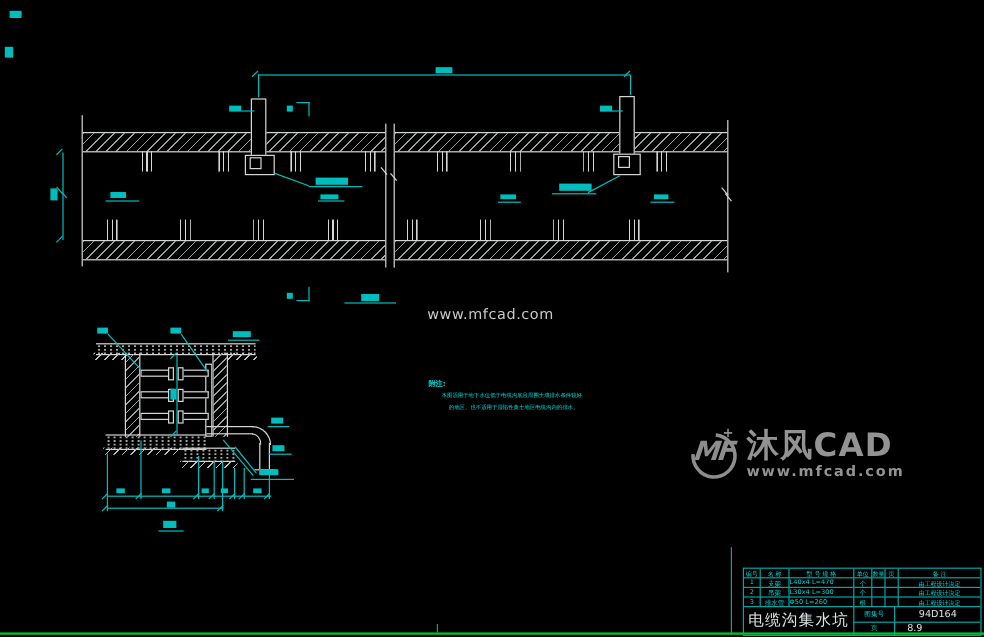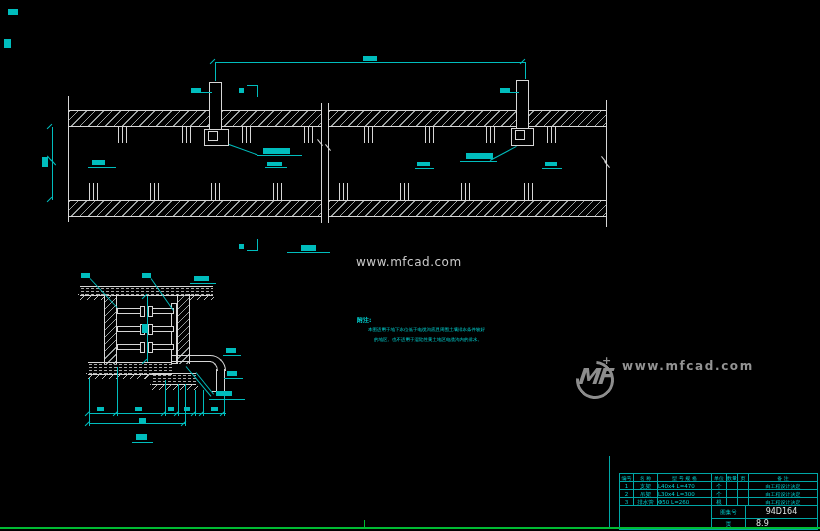--- a/index.html
+++ b/index.html
@@ -228,20 +228,21 @@
 
   <div class="wmc" style="left:356px;top:255px;">www.mfcad.com</div>
 
   <div class="logo">
     <div class="logo-badge">
       <div class="logo-ring"></div>
       <span class="logo-mf">MF</span>
       <span class="logo-spark">+</span>
     </div>
     <div style="margin-left:4px;">
+      <div class="logo-name">沐风CAD</div>
       <div class="logo-url">www.mfcad.com</div>
     </div>
   </div>
 
   <div class="tl" style="left:609px;top:456px;width:1px;height:73px;"></div>
   <div class="a" style="left:619px;top:473px;width:199px;height:57px;border:1px solid #00a6a6;box-sizing:border-box;">
 
     <div class="tl" style="left:0;top:7px;width:197px;height:1px;"></div>
     <div class="tl" style="left:0;top:15px;width:197px;height:1px;"></div>
     <div class="tl" style="left:0;top:23px;width:197px;height:1px;"></div>
@@ -275,20 +276,21 @@
     <div class="tbt" style="left:38px;top:17px;width:53px;font-size:5.5px;text-align:left;">L30x4  L=300</div>
     <div class="tbt" style="left:92px;top:17px;width:14px;font-size:5.5px;">个</div>
     <div class="tbt" style="left:129px;top:17px;width:68px;font-size:5px;">由工程设计决定</div>
 
     <div class="tbt" style="left:0;top:25px;width:13px;font-size:5.5px;">3</div>
     <div class="tbt" style="left:14px;top:25px;width:23px;font-size:5.5px;">排水管</div>
     <div class="tbt" style="left:38px;top:25px;width:53px;font-size:5.5px;text-align:left;">Φ50  L=260</div>
     <div class="tbt" style="left:92px;top:25px;width:14px;font-size:5.5px;">根</div>
     <div class="tbt" style="left:129px;top:25px;width:68px;font-size:5px;">由工程设计决定</div>
 
+    <div class="tbw" style="left:0;top:32px;width:91px;height:24px;line-height:24px;font-size:13px;letter-spacing:1px;">电缆沟集水坑</div>
     <div class="tbt" style="left:92px;top:32px;width:33px;height:12px;line-height:12px;font-size:5.5px;">图集号</div>
     <div class="tbw" style="left:126px;top:32px;width:71px;height:12px;line-height:12px;font-size:8px;">94D164</div>
     <div class="tbt" style="left:92px;top:44px;width:33px;height:12px;line-height:12px;font-size:5.5px;">页</div>
     <div class="tbw" style="left:126px;top:44px;width:71px;height:12px;line-height:12px;font-size:8px;text-align:left;padding-left:10px;box-sizing:border-box;">8.9</div>
   </div>
 
   <div class="gl" style="left:0;top:527px;width:820px;height:2px;"></div>
   <div class="gl" style="left:364px;top:520px;width:1px;height:7px;"></div>
 
 </div>

